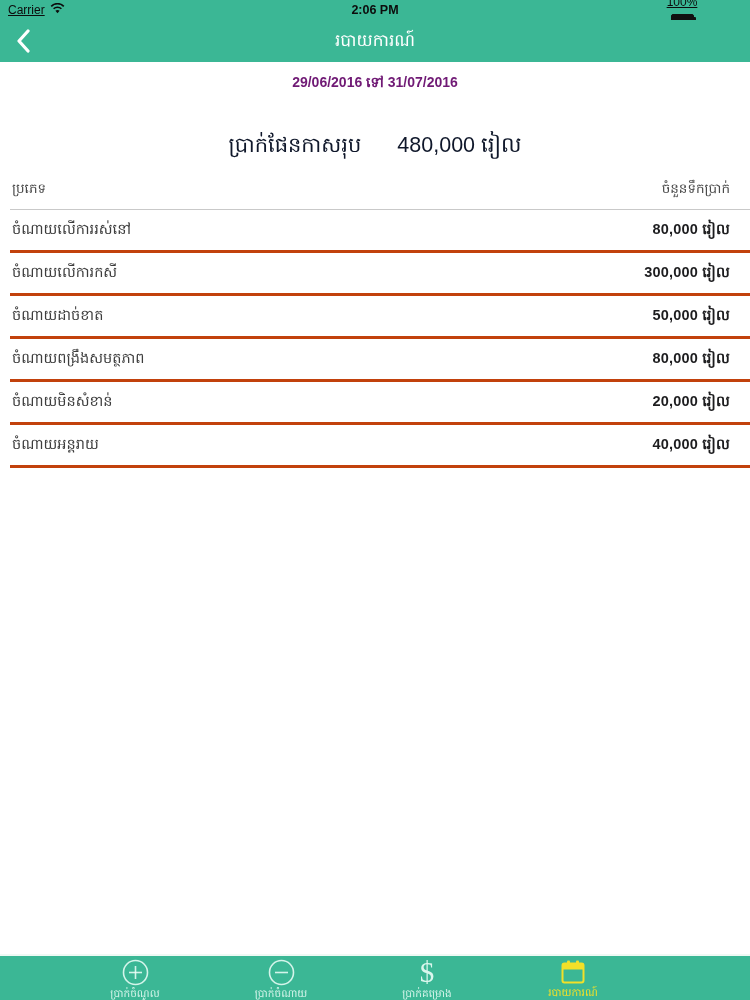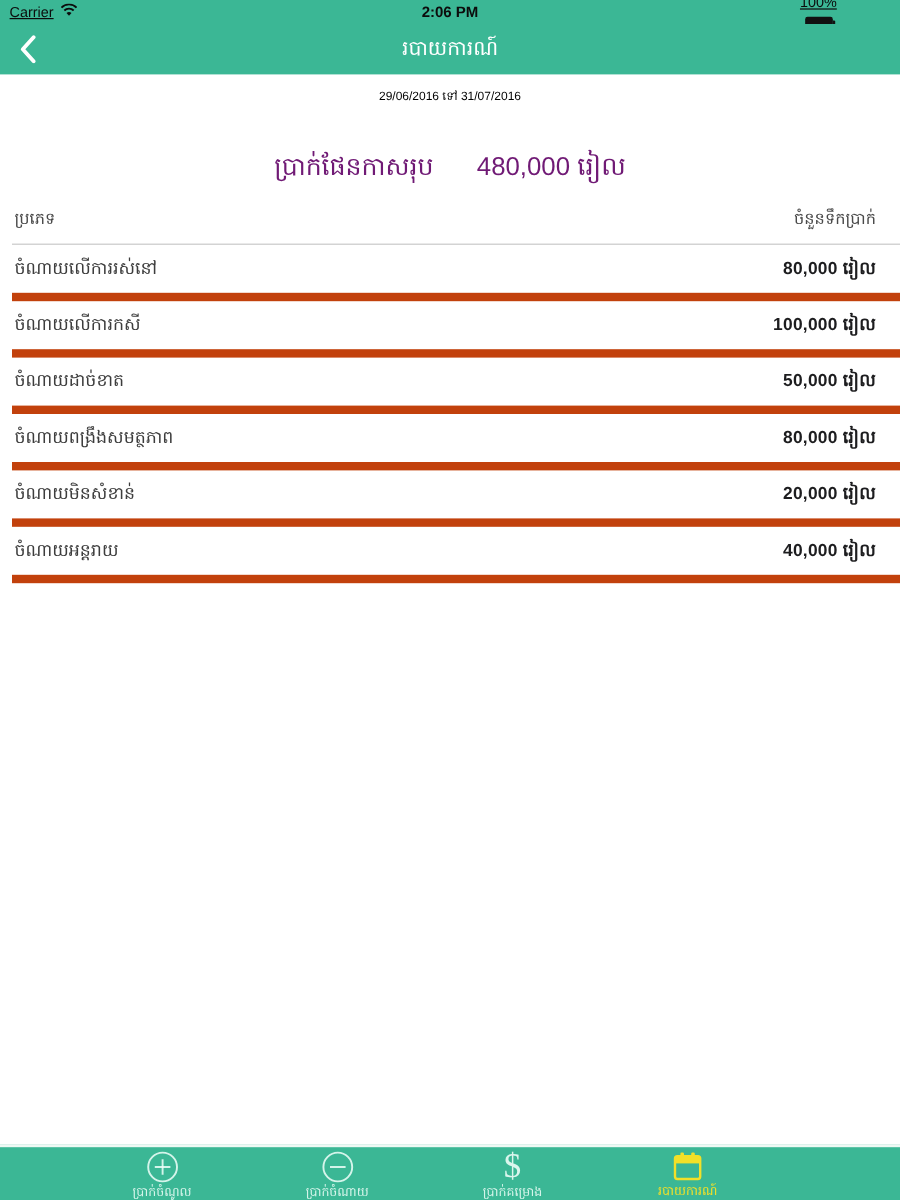--- a/index.html
+++ b/index.html
@@ -26,36 +26,36 @@
     position:absolute;top:20px;left:0;width:750px;height:42px;
     background:#3bb795;display:flex;align-items:center;justify-content:center;
   }
   .nav-title{color:#ffffff;font-size:17px;}
   .back-button{
     position:absolute;left:8px;top:5px;width:30px;height:32px;
     display:flex;align-items:center;justify-content:center;cursor:pointer;
   }
   
   .content{position:absolute;top:62px;left:0;width:750px;}
-  .date-range{margin-top:11px;text-align:center;font-size:10px;color:#000000;}
+  .date-range{margin-top:11px;text-align:center;font-size:14px;color:#701a75;font-weight:bold;}
   .total-line{
     margin-top:9px;display:flex;justify-content:center;align-items:baseline;gap:36px;
-    color:#701a75;font-size:21px;
+    color:#0f172a;font-size:21px;
   }
   .total-amount{font-size:21.5px;margin-top:28px;}
   
   .report-table{margin-top:16px;margin-left:10px;}
   .table-header{
     display:flex;justify-content:space-between;align-items:flex-end;
     padding:2px 20px 9px 2px;border-bottom:1px solid #c9c9c9;
     font-size:13.5px;color:#4a4a4a;
   }
   .t-row{
     display:flex;justify-content:space-between;align-items:center;
-    height:40px;border-bottom:7px solid #c2410c;
+    height:40px;border-bottom:3px solid #c2410c;
     padding:0 20px 0 2px;
   }
   .t-label{font-size:14.5px;color:#3d3d3d;}
   .t-amount{font-size:14.5px;font-weight:bold;color:#1d1d1f;letter-spacing:.2px;}
   
   .tab-bar{
     position:absolute;left:0;bottom:0;width:750px;height:46px;
     background:#3bb795;border-top:2px solid #eef9f4;box-sizing:border-box;
     display:flex;justify-content:center;
   }
@@ -114,21 +114,21 @@
       <span>ប្រភេទ</span>
       <span>ចំនួនទឹកប្រាក់</span>
     </div>
 
     <div class="t-row">
       <span class="t-label">ចំណាយលើការរស់នៅ</span>
       <span class="t-amount">80,000 រៀល</span>
     </div>
     <div class="t-row">
       <span class="t-label">ចំណាយលើការកសី</span>
-      <span class="t-amount">100,000 រៀល</span>
+      <span class="t-amount">300,000 រៀល</span>
     </div>
     <div class="t-row">
       <span class="t-label">ចំណាយដាច់ខាត</span>
       <span class="t-amount">50,000 រៀល</span>
     </div>
     <div class="t-row">
       <span class="t-label">ចំណាយពង្រឹងសមត្ថភាព</span>
       <span class="t-amount">80,000 រៀល</span>
     </div>
     <div class="t-row">

